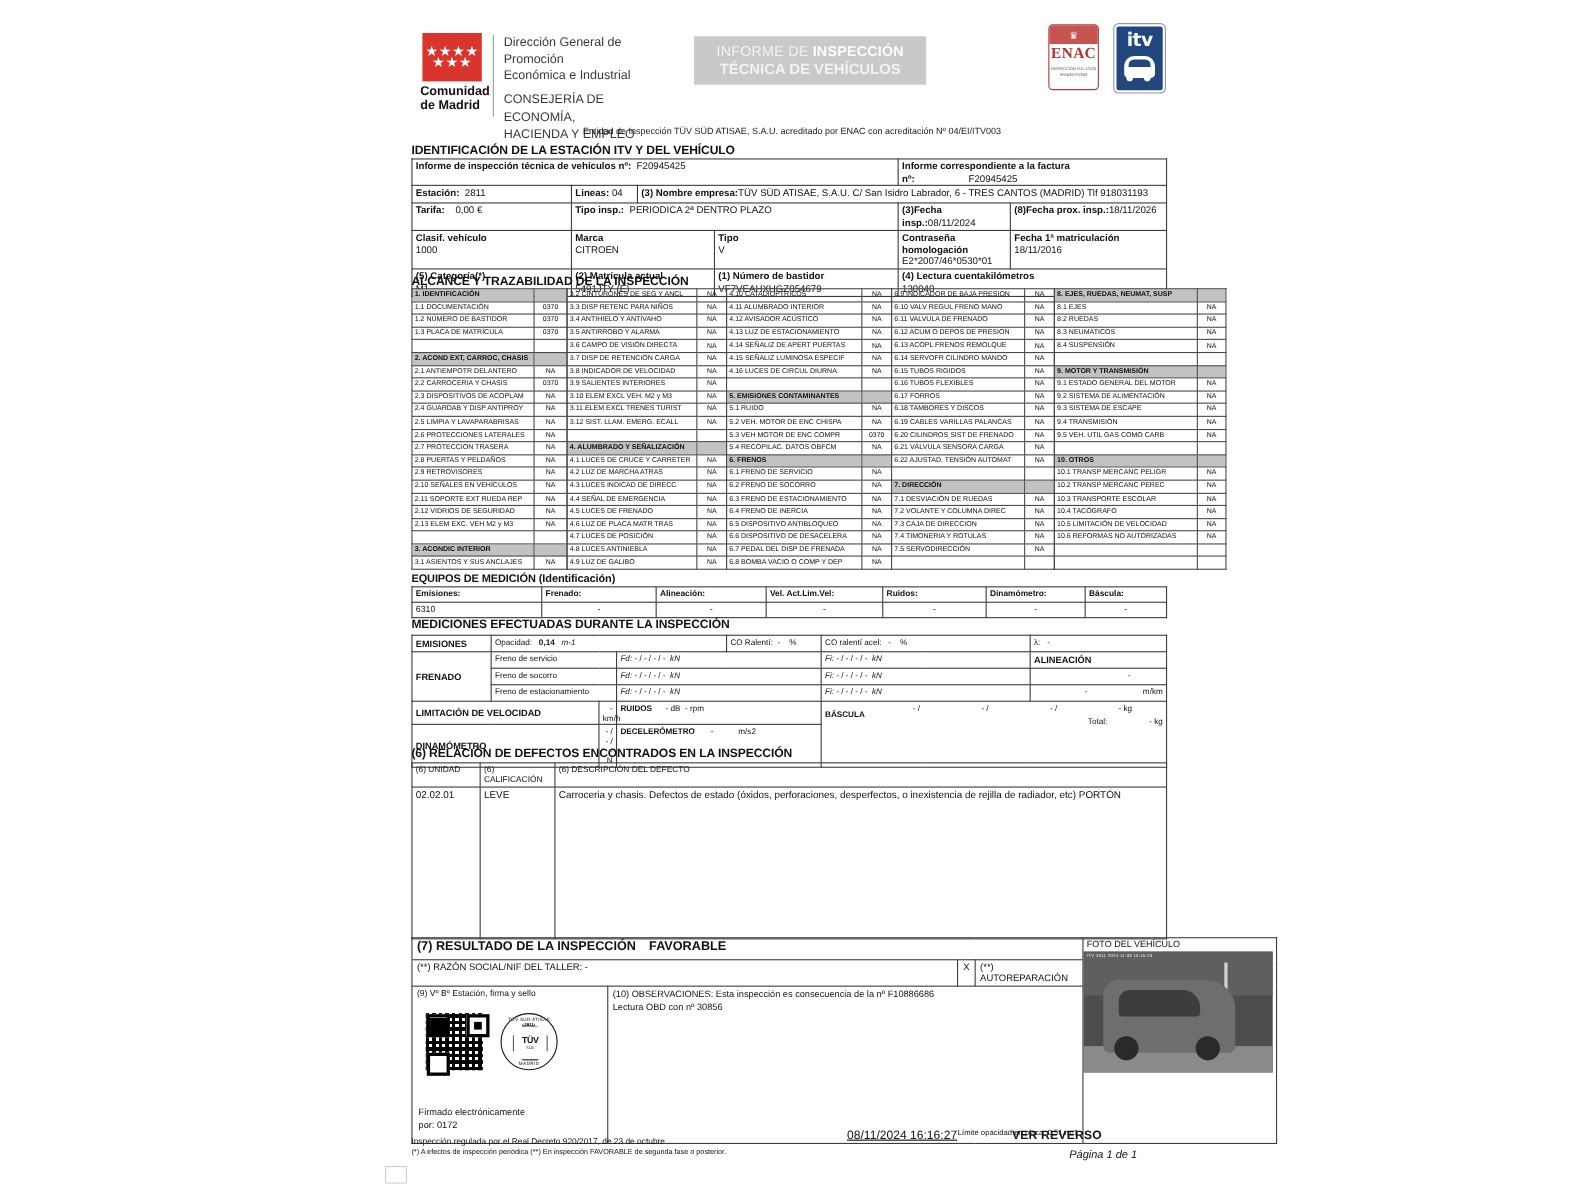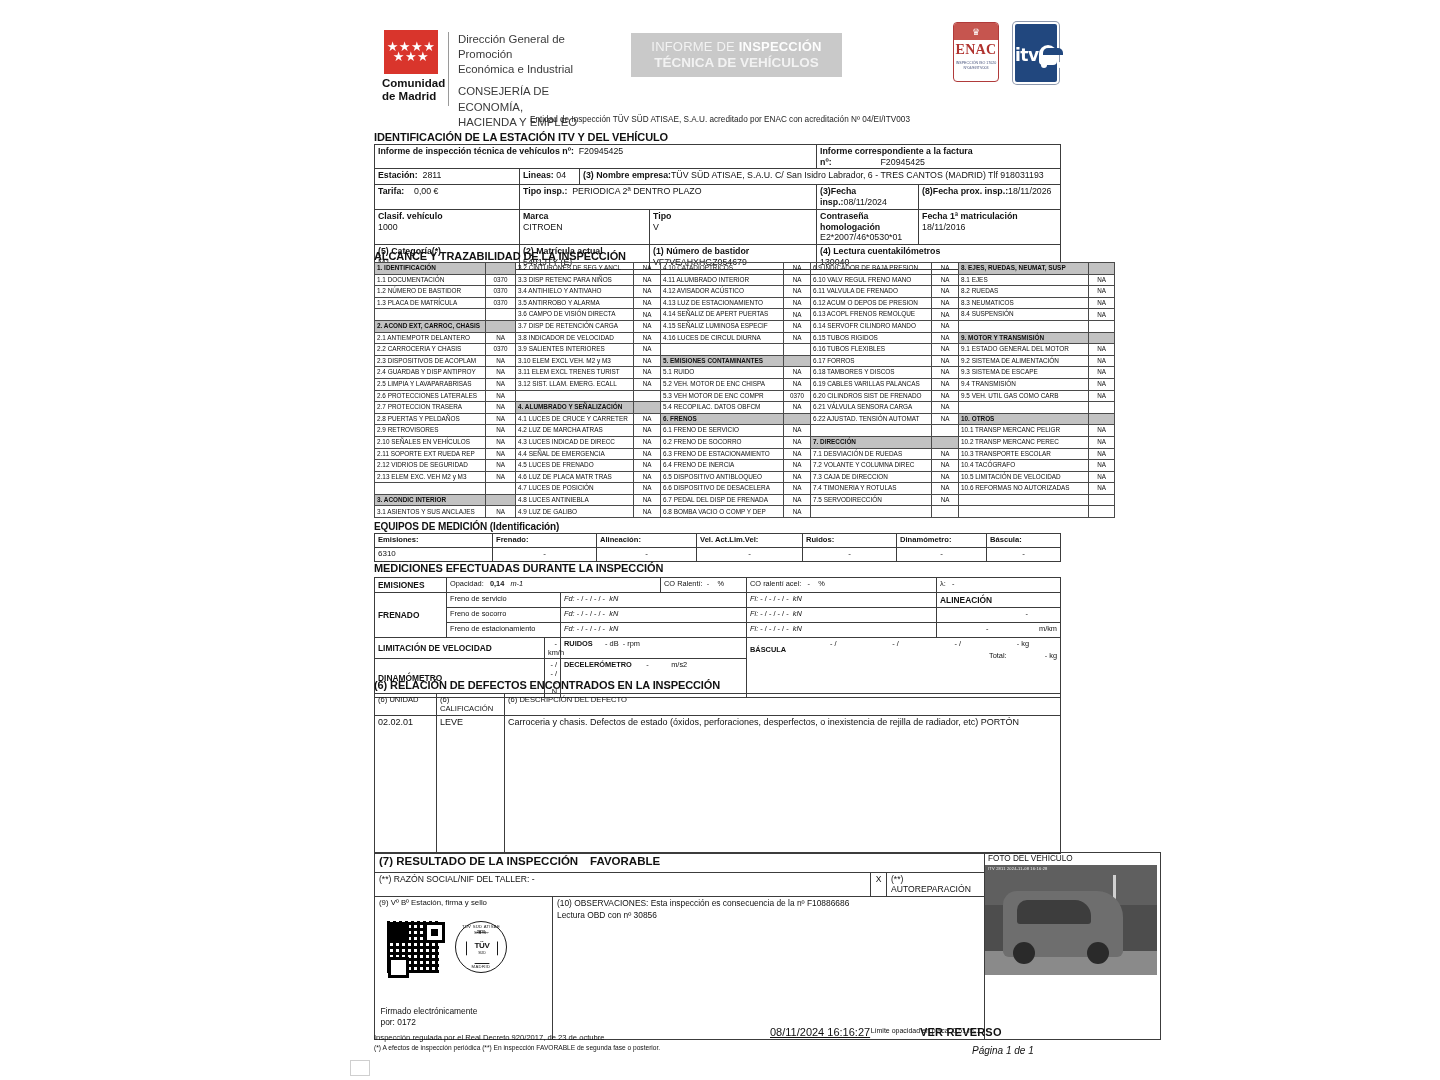--- a/index.html
+++ b/index.html
@@ -35,21 +35,21 @@
   .banner .l2{font-size:13.5px;font-weight:bold;}
 
   .enac{position:absolute;left:953px;top:22px;width:44px;height:58px;border:1.4px solid #b03a3a;border-radius:4px;
      background:#fff;display:flex;flex-direction:column;align-items:center;}
   .enac .cap{width:44px;height:17px;background:#c6554f;border-radius:3px 3px 0 0;display:flex;align-items:center;justify-content:center;}
   .enac .cap i{font-style:normal;font-size:9px;color:#fff;}
   .enac .nm{font-family:"Liberation Serif",serif;font-size:14px;color:#b0332f;font-weight:bold;margin-top:2px;letter-spacing:.3px;}
   .enac .sub{font-size:3.6px;color:#44507a;text-align:center;line-height:1.5;margin-top:3px;}
 
   .itv{position:absolute;left:1013px;top:22px;width:42px;height:58px;background:#21477e;border:2px solid #fff;
-     border-radius:4px;display:flex;flex-direction:row;align-items:center;justify-content:flex-start;
+     border-radius:4px;display:flex;flex-direction:column;align-items:center;justify-content:flex-start;
      box-shadow:0 0 0 1px #8d98ad;}
   .itv .w{font-size:17px;font-weight:bold;color:#fff;letter-spacing:-.5px;margin-top:3px;font-family:"DejaVu Sans",sans-serif;}
   .itv .car{width:28px;height:20px;background:#fff;border-radius:9px 9px 4px 4px;margin-top:4px;position:relative;}
   .itv .car:before{content:"";position:absolute;left:4px;top:3px;width:20px;height:7px;background:#21477e;border-radius:5px 5px 0 0;}
   .itv .car:after{content:"";position:absolute;left:2px;bottom:-3px;width:6px;height:6px;background:#fff;border-radius:50%;
      box-shadow:16px 0 0 0 #fff;}
 
   .accred{position:absolute;left:0;top:115px;width:1440px;text-align:center;font-size:8.2px;color:#1c1c1c;}
 
   

